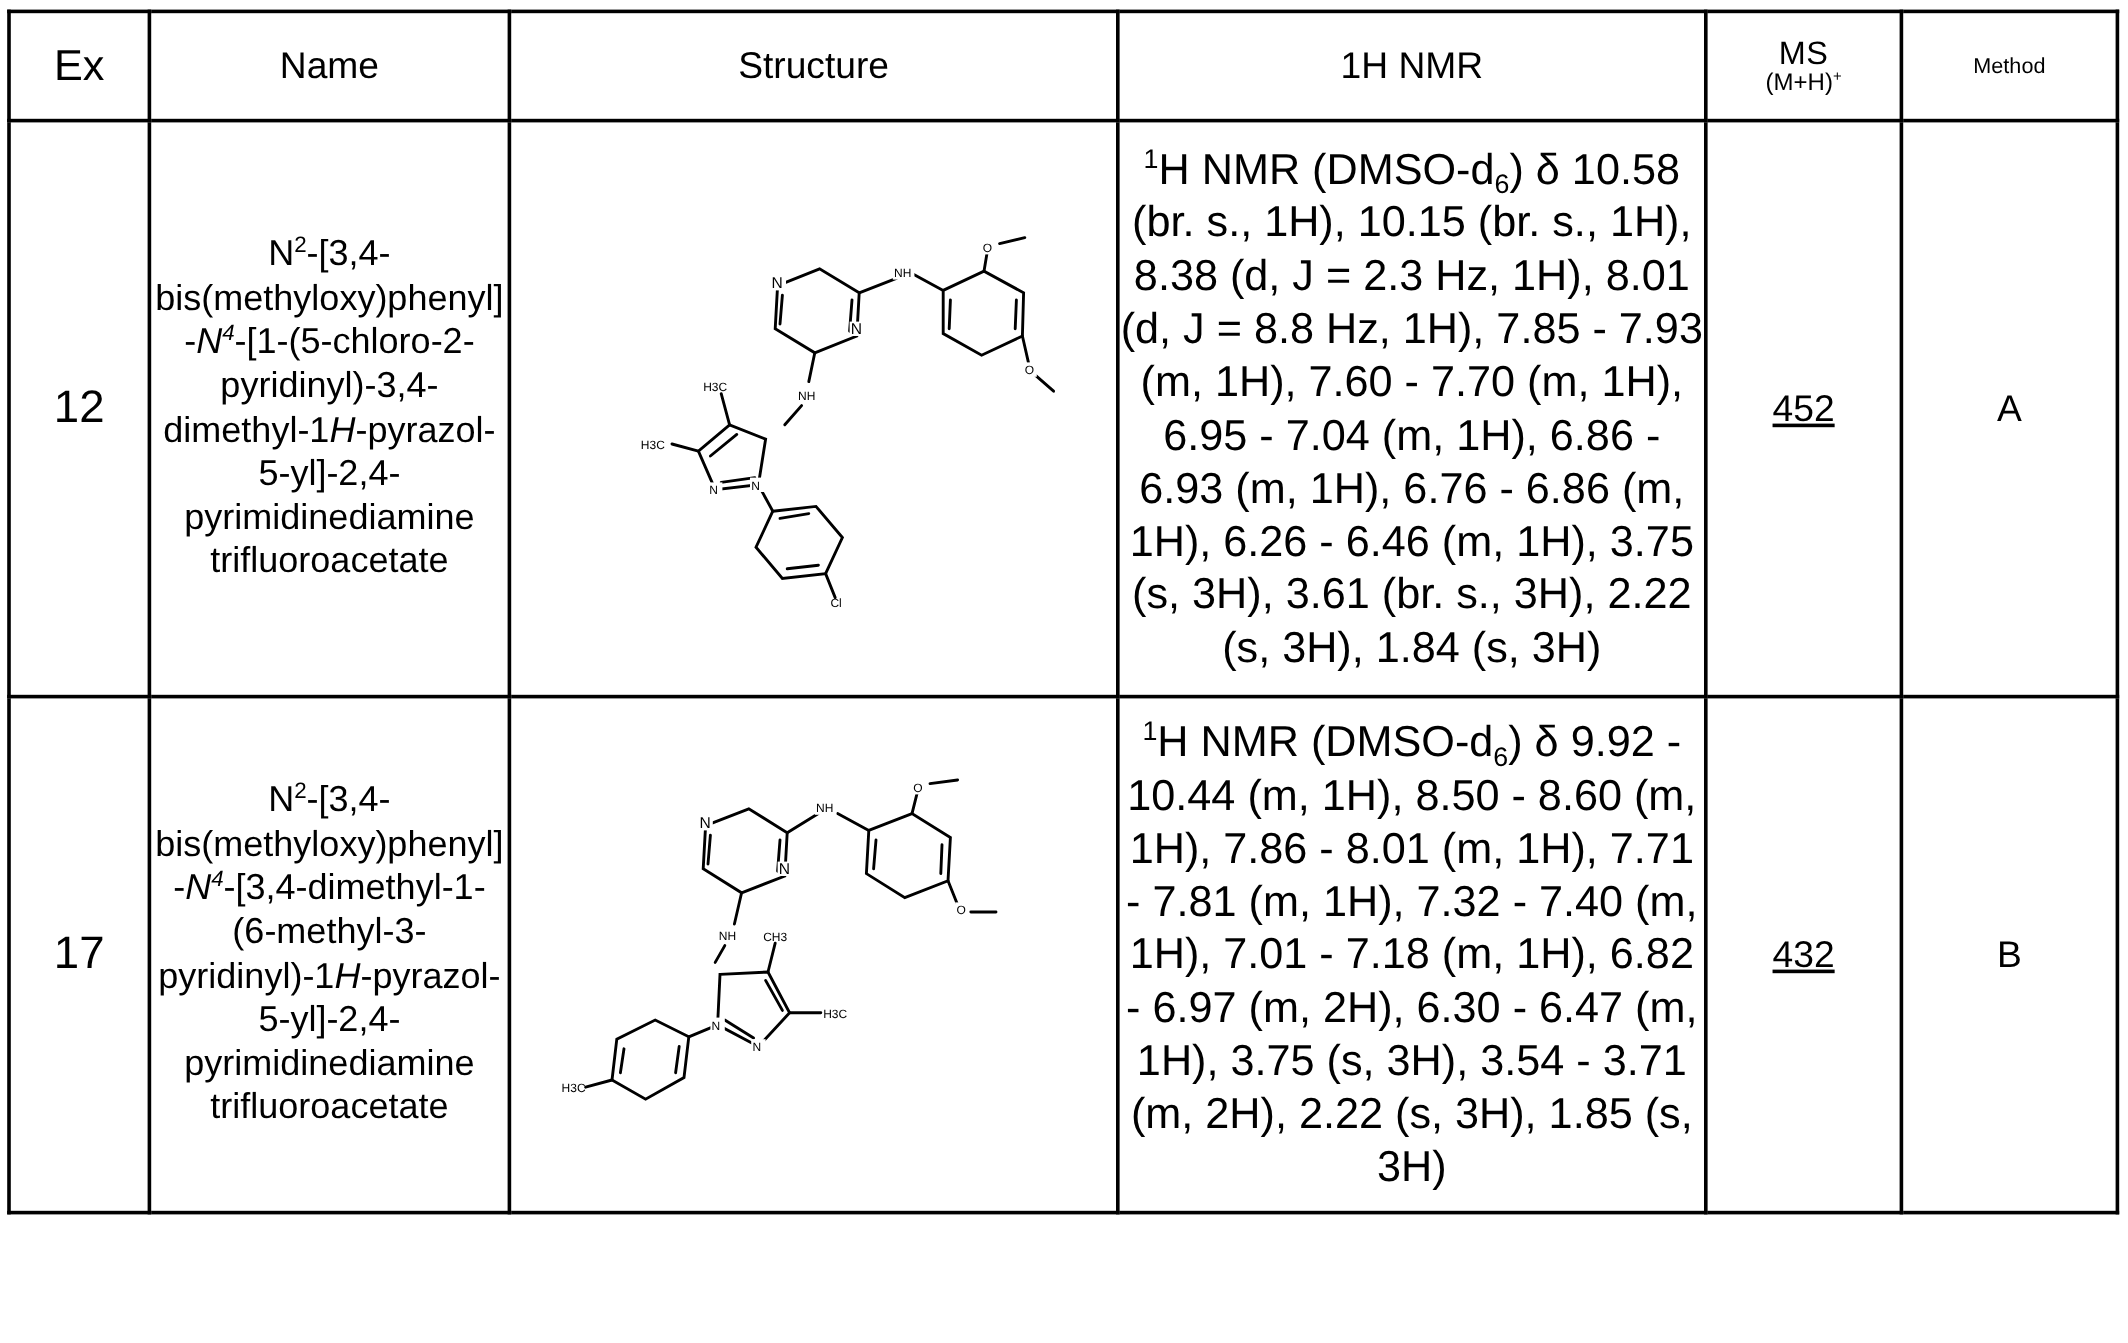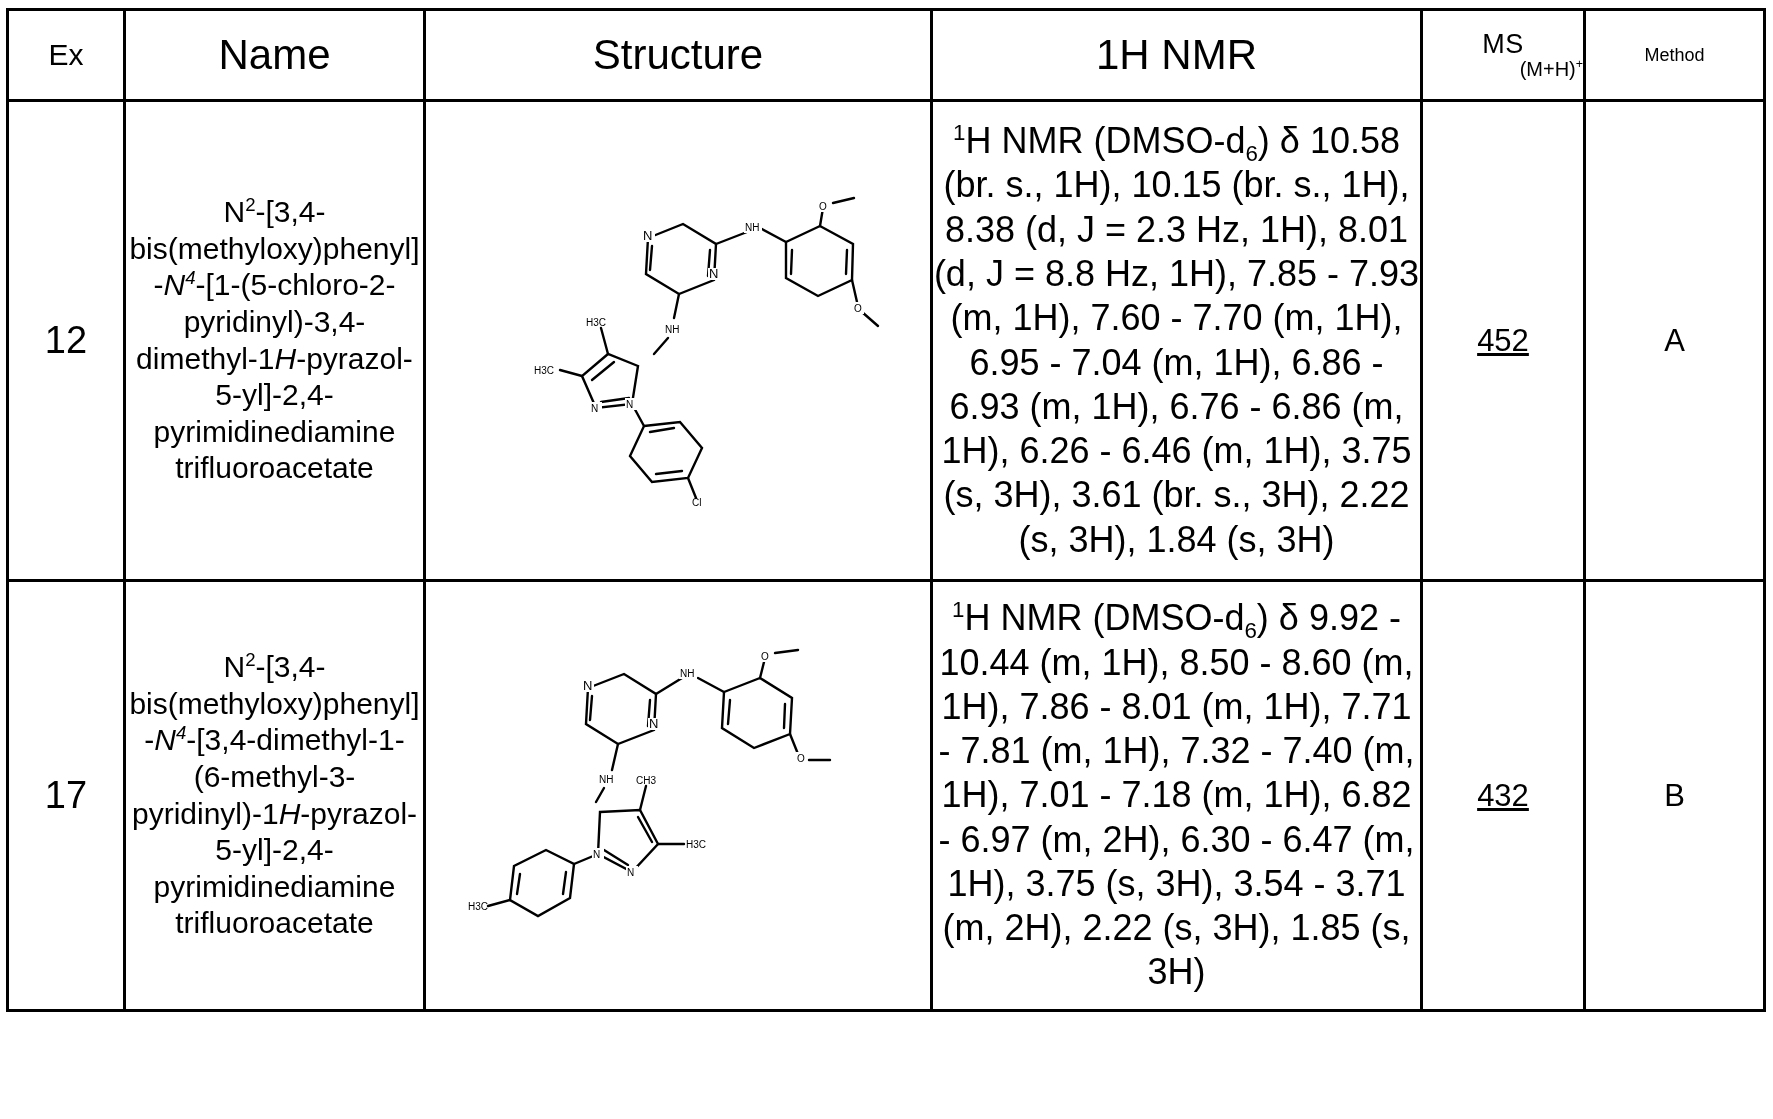--- a/index.html
+++ b/index.html
@@ -40,29 +40,29 @@
   col.c-name    { width: 300px; }
   col.c-struct  { width: 507px; }
   col.c-nmr     { width: 490px; }
   col.c-ms      { width: 163px; }
   col.c-method  { width: 180px; }
 
   
   thead th {
     height: 88px;
     font-weight: normal;
-    font-size: 42px;
+    font-size: 31px;
     line-height: 1.05;
     padding: 2px 4px;
   }
   th.h-ms { font-size: 27px; line-height: 1.0; }
   th.h-ms .ms-main { display:block; font-size: 27px; letter-spacing: .5px;}
-  th.h-ms .ms-sub  { display:block; font-size: 20px; margin-top: 1px; text-align: right;}
+  th.h-ms .ms-sub  { display:block; font-size: 20px; margin-top: 1px;}
   th.h-method { font-size: 18px; }
-  th.h-ex { font-size: 30px; }
+  th.h-ex { font-size: 36px; }
 
   
   td.ex-cell {
     font-size: 38px;
   }
   td.name-cell {
     font-size: 30px;
     line-height: 1.22;
     padding: 14px 6px 10px 6px;
     word-break: break-word;

